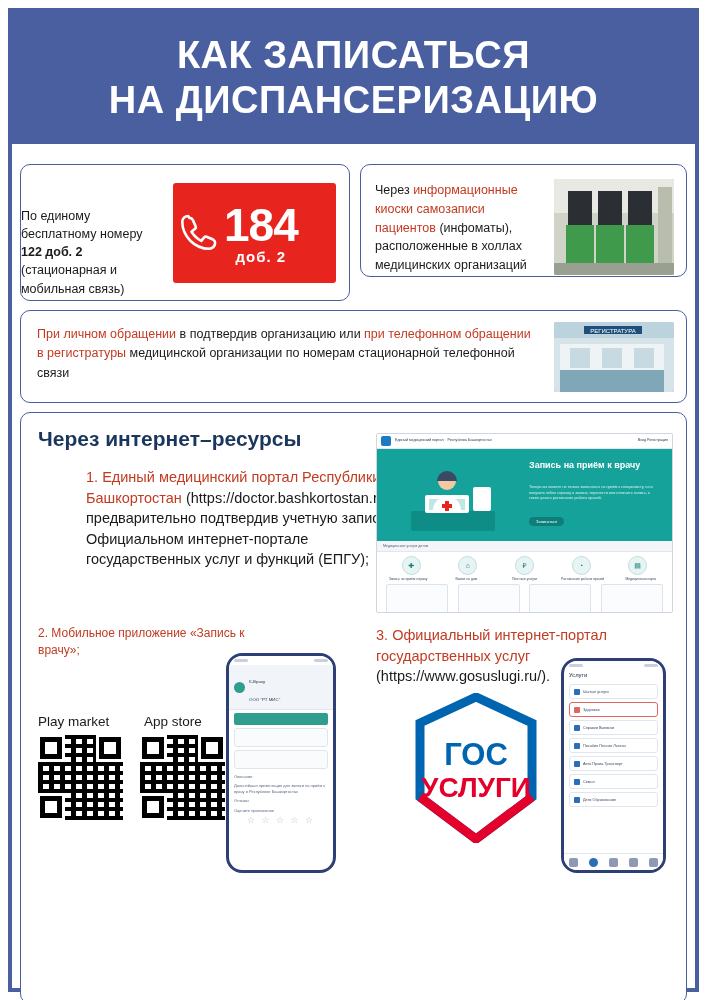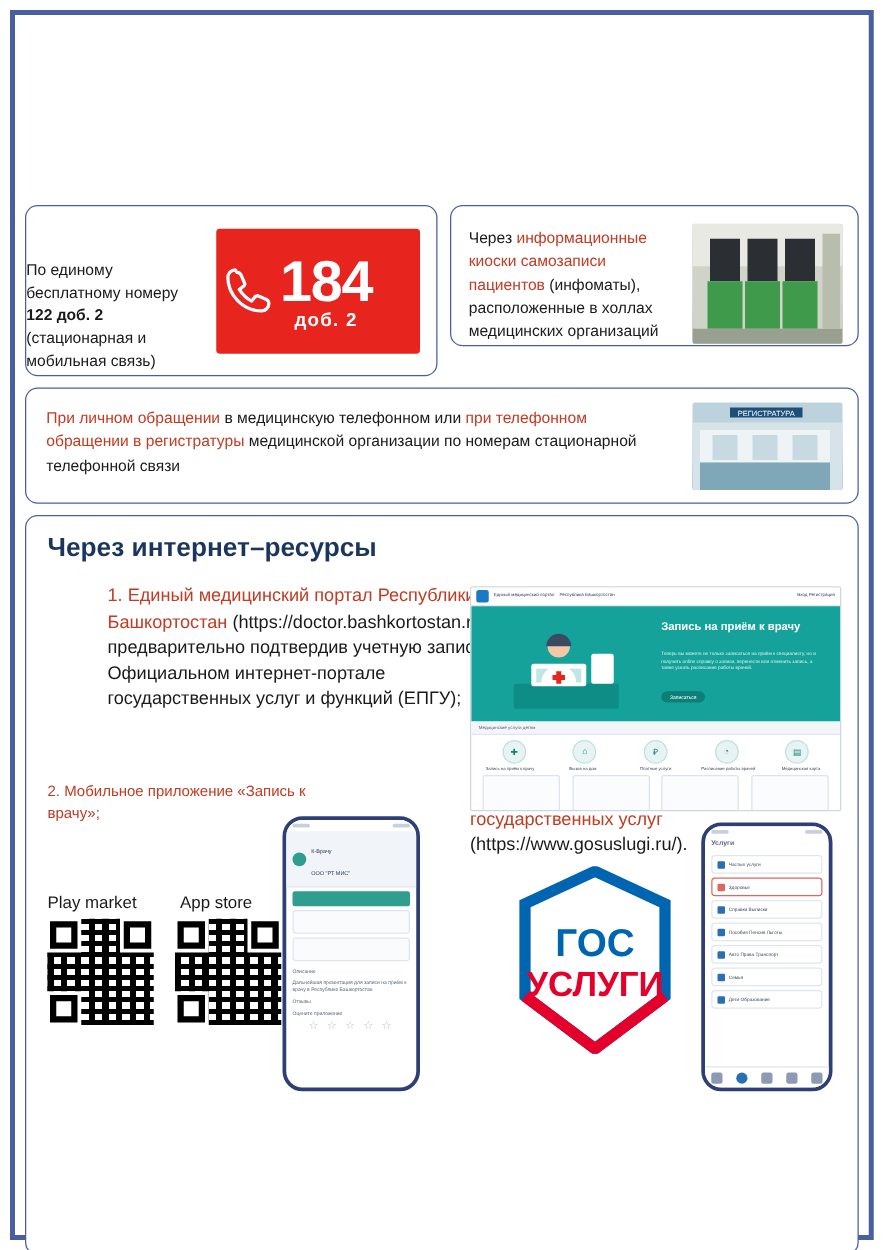--- a/index.html
+++ b/index.html
@@ -227,21 +227,20 @@
     position: absolute;
     left: 355px;
     top: 20px;
     width: 297px;
     height: 180px;
     border: 1px solid #cfd6e2;
     box-sizing: border-box;
     background: #ffffff;
     overflow: hidden;
     border-radius: 2px;
-    margin-top: 36px;
   }
   .portal-topbar {
     height: 15px;
     background: #ffffff;
     border-bottom: 1px solid #e2e6ee;
     display: flex;
     align-items: center;
     padding: 0 4px;
     box-sizing: border-box;
     gap: 4px;
@@ -401,20 +400,24 @@
   }
   .gl-tab { width: 9px; height: 9px; background: #8e9ab3; border-radius: 2px; }
   .gl-tab.sel { background: #2a6fb5; border-radius: 50%; }
 </style>
 </head>
 <body>
 
 <div class="poster">
   <div class="frame"></div>
 
+  <div class="header">
+    <div class="header-line">КАК ЗАПИСАТЬСЯ</div>
+    <div class="header-line">НА ДИСПАНСЕРИЗАЦИЮ</div>
+  </div>
 
   <div class="card block-122">
     <div class="b122-text">
       <span>По единому бесплатному номеру </span><b>122 доб. 2</b><span> (стационарная и мобильная связь)</span>
     </div>
     <div class="b122-red">
       <svg class="handset" viewBox="0 0 64 64">
         <path d="M14 6c-5 0-9 4-9 9 0 22 19 41 41 41 5 0 9-4 9-9 0-2-1-4-3-5l-9-4c-2-1-4 0-5 1l-4 5C28 41 23 36 19 30l5-4c2-1 2-3 1-5l-4-9c-1-2-3-3-5-3z" fill="none" stroke="#ffffff" stroke-width="4" stroke-linejoin="round"></path>
       </svg>
       <div class="num-wrap">
@@ -439,21 +442,21 @@
         <rect x="42" y="46" width="28" height="38" fill="#3f9a4b"></rect>
         <rect x="72" y="46" width="28" height="38" fill="#3f9a4b"></rect>
         <rect x="0" y="84" width="120" height="12" fill="#9aa08f"></rect>
         <rect x="104" y="8" width="14" height="76" fill="#b9bdae"></rect>
       </svg>
     </div>
   </div>
 
   <div class="card block-personal">
     <div class="personal-text">
-      <span class="red">При личном обращении</span><span> в медицинскую телефонном или </span><span class="red">при телефонном обращении в регистратуры</span><span> медицинской организации по номерам стационарной телефонной связи</span>
+      <span class="red">При личном обращении</span><span> в подтвердив организацию или </span><span class="red">при телефонном обращении в регистратуры</span><span> медицинской организации по номерам стационарной телефонной связи</span>
     </div>
     <div class="personal-photo">
       <svg width="120" height="70" viewBox="0 0 120 70">
         <rect width="120" height="70" fill="#d6e4ea"></rect>
         <rect x="0" y="0" width="120" height="16" fill="#bcd2dc"></rect>
         <rect x="30" y="4" width="58" height="8" fill="#1e4f7a"></rect>
         <text x="59" y="11" font-size="6" fill="#ffffff" text-anchor="middle" font-family="Liberation Sans, sans-serif">РЕГИСТРАТУРА</text>
         <rect x="6" y="22" width="104" height="26" fill="#eef4f6"></rect>
         <rect x="6" y="48" width="104" height="22" fill="#7fa7b8"></rect>
         <rect x="16" y="26" width="20" height="20" fill="#c7d9e1"></rect>

